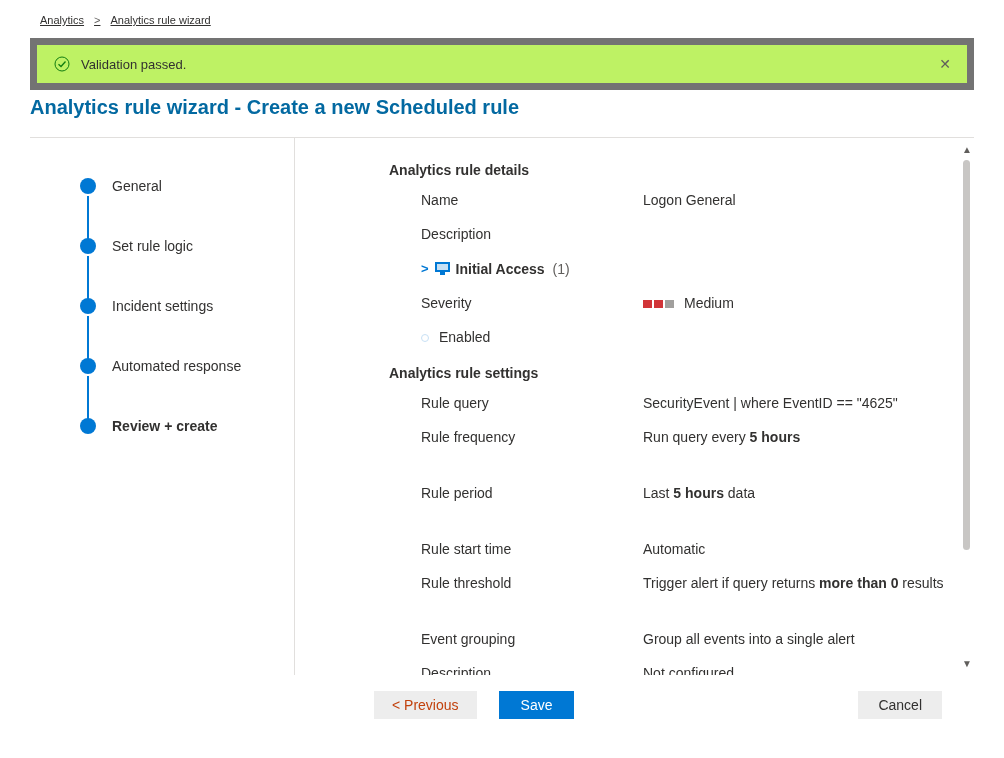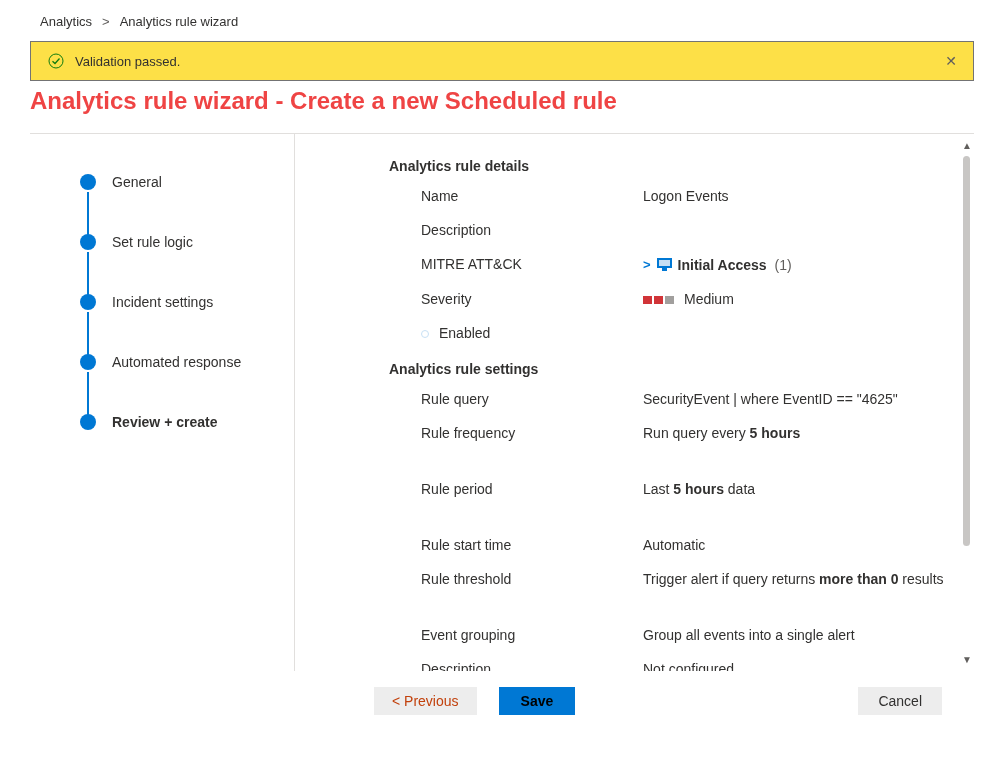--- a/index.html
+++ b/index.html
@@ -10,27 +10,28 @@
     background: #fff;
     width: 1004px;
     height: 758px;
   }
   .page { padding: 8px 12px 0 12px; }
   .breadcrumb {
     display: flex;
     align-items: flex-end;
     gap: 10px;
     padding: 6px 28px 12px 28px;
-    font-size: 13px;
-    color: #323130;
+    font-size: 11px;
+    color: #323130;
+    text-decoration: underline;
   }
   .breadcrumb .sep { color: #605e5c; }
   .validation {
-    background: #fde047;
-    border: 1px solid #737373;
+    background: #bef264;
+    border: 7px solid #737373;
     display: flex;
     align-items: center;
     padding: 10px 16px;
     margin: 0 18px 6px 18px;
     color: #323130;
     font-size: 13px;
   }
   .validation .check {
     width: 18px; height: 18px;
     margin-right: 10px;
@@ -38,24 +39,24 @@
     align-items: center;
     justify-content: center;
   }
   .validation .close {
     margin-left: auto;
     color: #605e5c;
     font-size: 14px;
     cursor: pointer;
   }
   .page-title {
-    font-size: 24px;
+    font-size: 20px;
     font-weight: 600;
     padding: 0 18px 18px 18px;
-    color: #ef4444;
+    color: #0369a1;
   }
   .content-wrap {
     border-top: 1px solid #e1dfdd;
     margin: 0 18px;
     position: relative;
     height: 538px;
     display: flex;
   }
   .steps-col {
     width: 265px;
@@ -176,22 +177,22 @@
     border: none;
     cursor: pointer;
     font-family: inherit;
   }
   .btn.secondary {
     background: #ededed;
     color: #c2410c;
   }
   .btn.primary {
     background: #0078d4;
-    color: #000000;
-    font-weight: 700;
+    color: #ffffff;
+    font-weight: 400;
     padding: 6px 22px;
   }
   .btn.cancel {
     background: #ededed;
     color: #323130;
     margin-left: auto;
     padding: 6px 20px;
   }
   .footer-spacer { margin-left: 290px; }
 </style>
@@ -242,28 +243,27 @@
         <span class="step-label">Review + create</span>
       </div>
     </div>
 
     <div class="details-col">
 
       <div class="section-header">Analytics rule details</div>
 
       <div class="row">
         <div class="label">Name</div>
-        <div class="value">Logon Events</div>
+        <div class="value">Logon General</div>
       </div>
       <div class="row">
         <div class="label">Description</div>
         <div class="value"></div>
       </div>
       <div class="row">
-        <div class="label">MITRE ATT&amp;CK</div>
         <div class="value">
           <span class="mitre">
             <span class="chev">&gt;</span>
             <span class="mitre-icon">
               <svg viewBox="0 0 15 13" width="15" height="13">
                   <rect x="0" y="0" width="15" height="10" fill="#0078d4"></rect>
                   <rect x="2" y="2" width="11" height="6" fill="#c7e0f4"></rect>
                   <rect x="5" y="10" width="5" height="3" fill="#0078d4"></rect>
                 </svg>
             </span>

